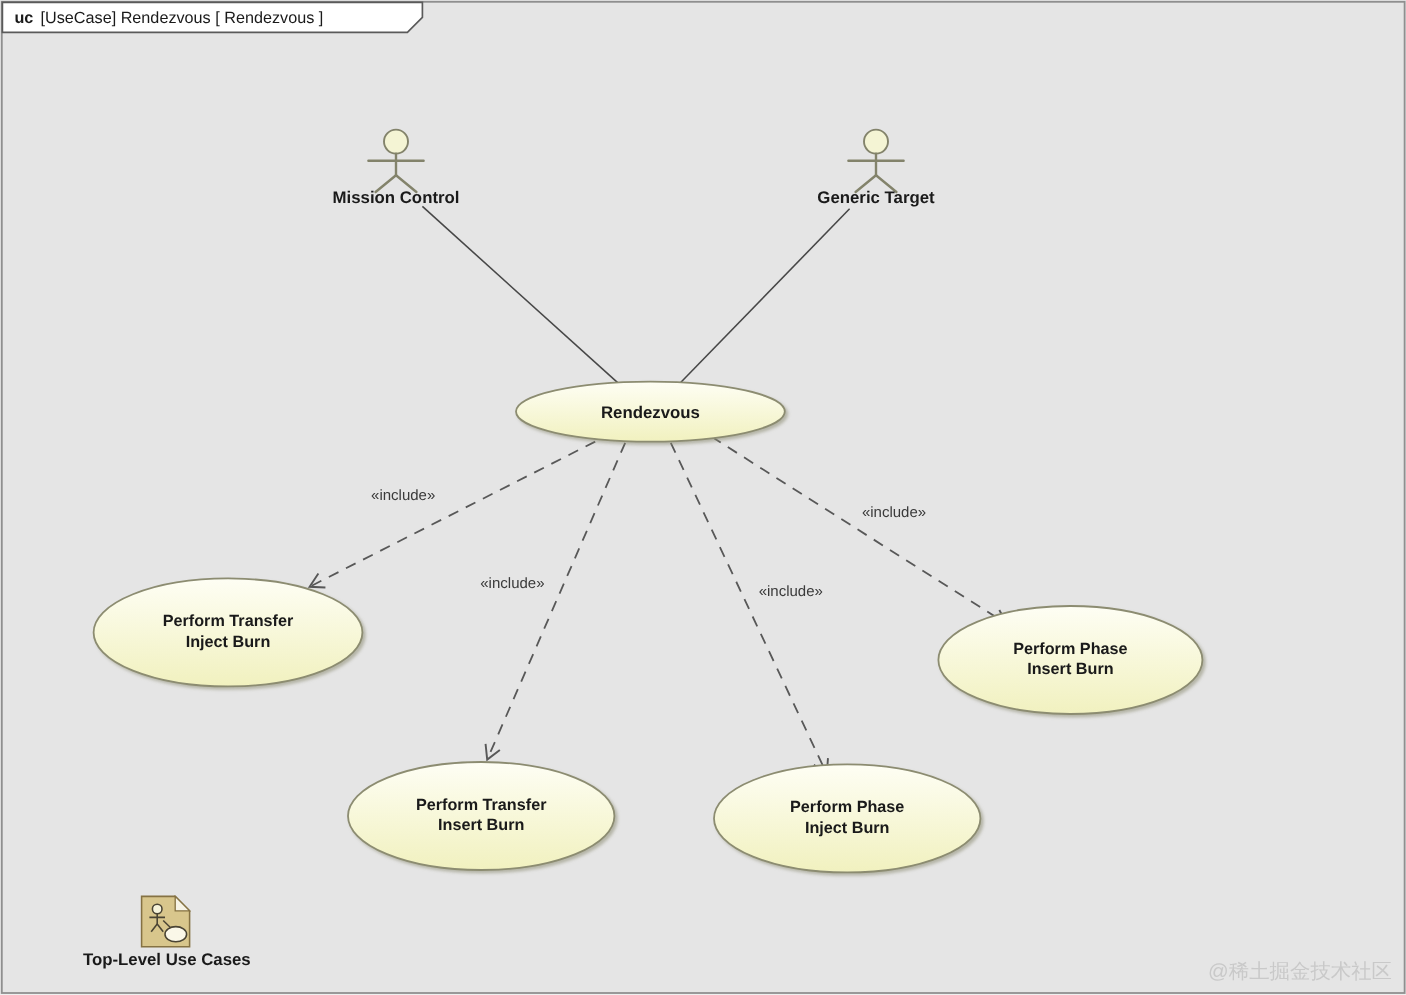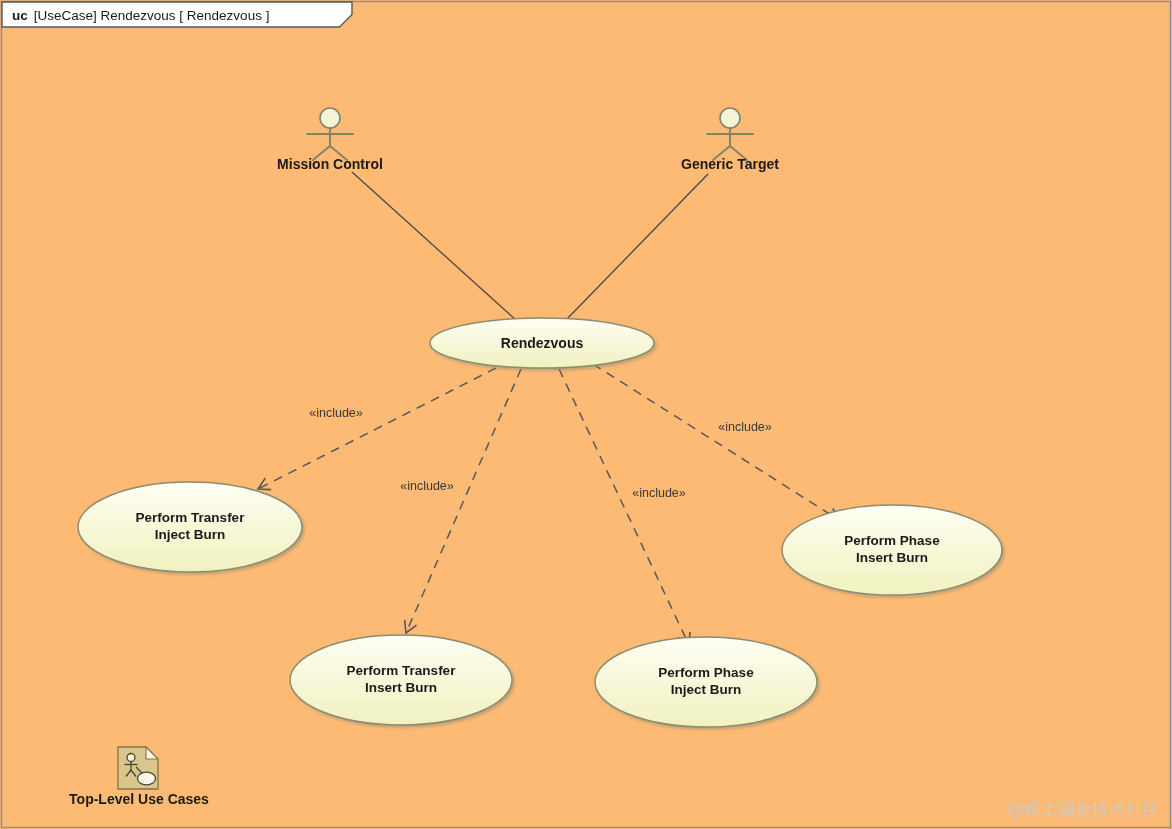--- a/index.html
+++ b/index.html
@@ -5,21 +5,21 @@
   html, body {
     margin: 0;
     padding: 0;
     background: #ffffff;
     font-family: "Liberation Sans", sans-serif;
   }
   .canvas {
     position: relative;
     width: 1172px;
     height: 829px;
-    background: #fdba74;
+    background: #e5e5e5;
     overflow: hidden;
   }
   svg text {
     font-family: "Liberation Sans", sans-serif;
     fill: #1a1a1a;
   }
   .node-label {
     font-size: 13.5px;
     font-weight: bold;
     text-anchor: middle;

